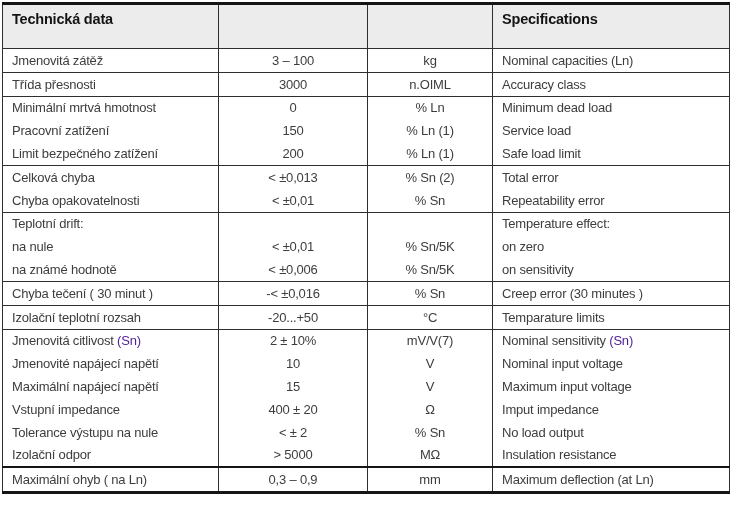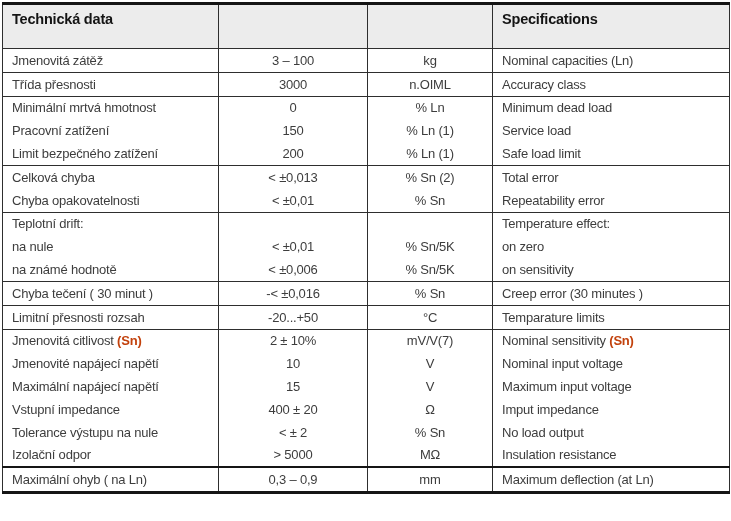--- a/index.html
+++ b/index.html
@@ -53,21 +53,21 @@
   }
   td.c1, th.c1 { text-align: left; padding-left: 9px; }
   td.c4, th.c4 { text-align: left; padding-left: 9px; }
   td.c2, td.c3 { text-align: center; }
   th.c2, th.c3 { padding: 0; }
   
   td.c2, th.c2, td.c3, th.c3, td.c4, th.c4 { border-left: 1px solid #2e2e2e; }
   
   tr.sep td { border-bottom: 1px solid #2e2e2e; }
   tr.sep-heavy td { border-bottom: 2px solid #151515; }
-  b { font-weight: bold; color: #c2410c; }
+  b { font-weight: normal; color: #4c1d95; }
 </style>
 </head>
 <body>
 
 <div class="table-wrap">
   <table class="spec">
     <colgroup>
       <col class="c1">
         <col class="c2">
         <col class="c3">
@@ -142,21 +142,21 @@
           <td class="c3">% Sn/5K</td>
           <td class="c4">on sensitivity</td>
         </tr>
         <tr class="sep">
           <td class="c1">Chyba tečení ( 30 minut )</td>
           <td class="c2">-&lt; ±0,016</td>
           <td class="c3">% Sn</td>
           <td class="c4">Creep error (30 minutes )</td>
         </tr>
         <tr class="sep">
-          <td class="c1">Limitní přesnosti rozsah</td>
+          <td class="c1">Izolační teplotní rozsah</td>
           <td class="c2">-20...+50</td>
           <td class="c3">°C</td>
           <td class="c4">Temparature limits</td>
         </tr>
         <tr>
           <td class="c1">Jmenovitá citlivost <b>(Sn)</b></td>
           <td class="c2">2 ± 10%</td>
           <td class="c3">mV/V(7)</td>
           <td class="c4">Nominal sensitivity <b>(Sn)</b></td>
         </tr>

